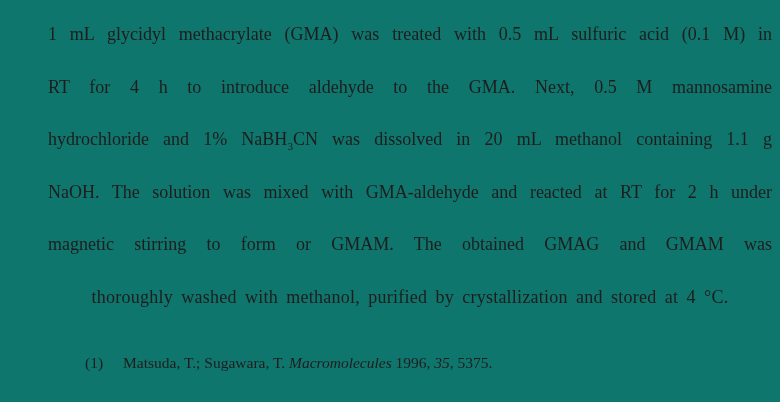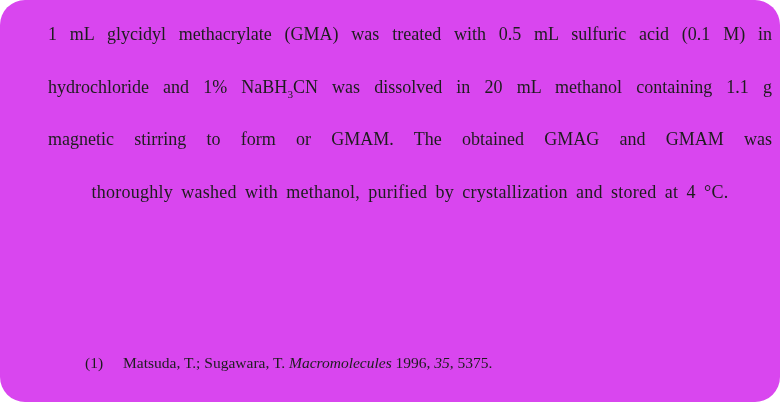--- a/index.html
+++ b/index.html
@@ -11,22 +11,21 @@
   }
   body {
     font-family: "Liberation Serif", "DejaVu Serif", serif;
     color: #1d1d1d;
     position: relative;
   }
   .page {
     position: absolute;
     left: 0; top: 0;
     width: 780px; height: 402px;
-    background: #d946ef;
-    border-radius: 25px;
+    background: #0f766e;
   }
   .paragraph {
     position: absolute;
     left: 48px;
     top: 8px;
     width: 724px;
     font-size: 18px;
   }
   .line {
     height: 52.5px;
@@ -62,20 +61,22 @@
   }
   .ref-text i { }
   .ref-text b { font-weight: normal; text-align: center; }
 </style>
 </head>
 <body>
 
 <div class="page">
   <div class="paragraph" id="paragraph">
       <div class="line justified"><span>1 mL glycidyl methacrylate (GMA) was treated with 0.5 mL sulfuric acid (0.1 M) in</span></div>
+      <div class="line justified"><span>RT for 4 h to introduce aldehyde to the GMA. Next, 0.5 M mannosamine</span></div>
       <div class="line justified"><span>hydrochloride and 1% NaBH</span><sub>3</sub><span>CN was dissolved in 20 mL methanol containing 1.1 g</span></div>
+      <div class="line justified"><span>NaOH. The solution was mixed with GMA-aldehyde and reacted at RT for 2 h under</span></div>
       <div class="line justified"><span>magnetic stirring to form or GMAM. The obtained GMAG and GMAM was</span></div>
       <div class="line lastline"><span>thoroughly washed with methanol, purified by crystallization and stored at 4 °C.</span></div>
     </div>
   <div class="reference">
     <span class="ref-num">(1)</span><span class="ref-text" id="ref-text"><span>Matsuda, T.; Sugawara, T. </span><i>Macromolecules</i><span> </span><b>1996</b><span>, </span><i>35</i><span>, 5375.</span></span>
   </div>
 </div>
 
 </body></html>

